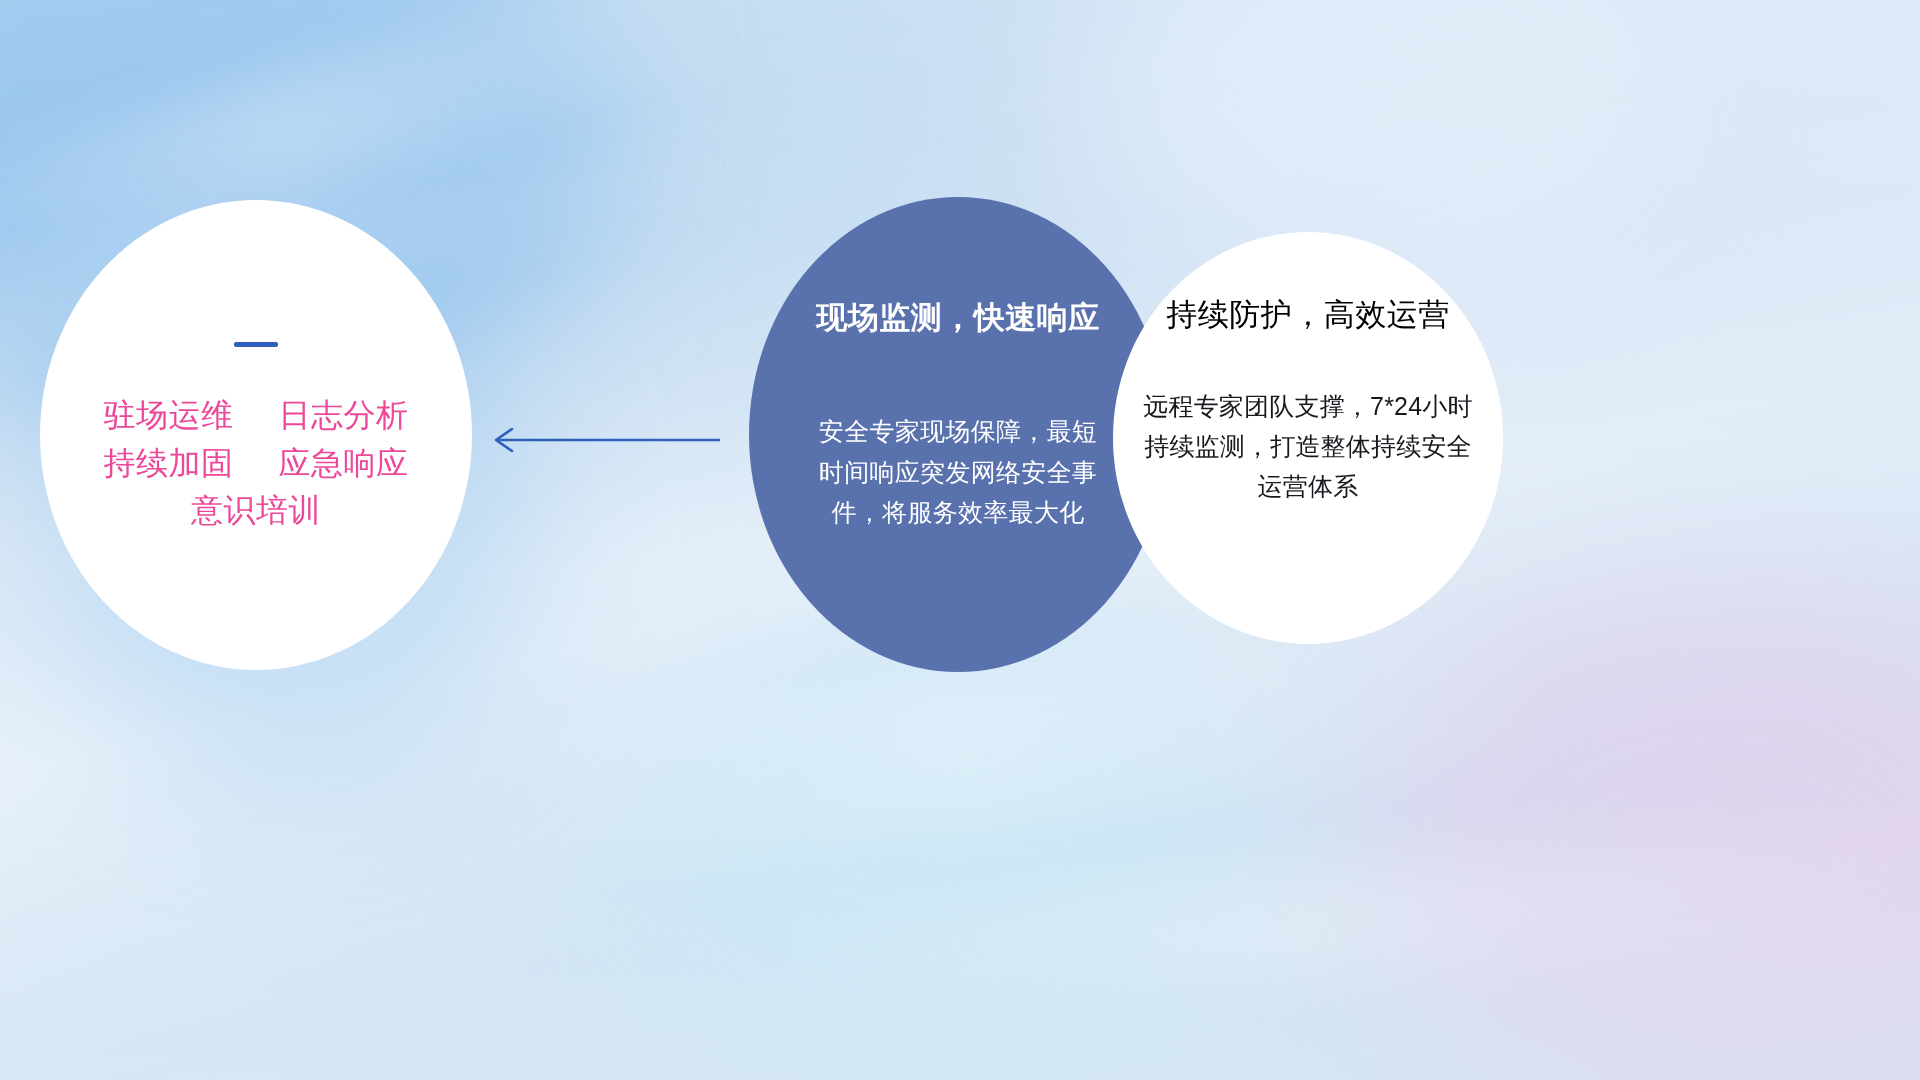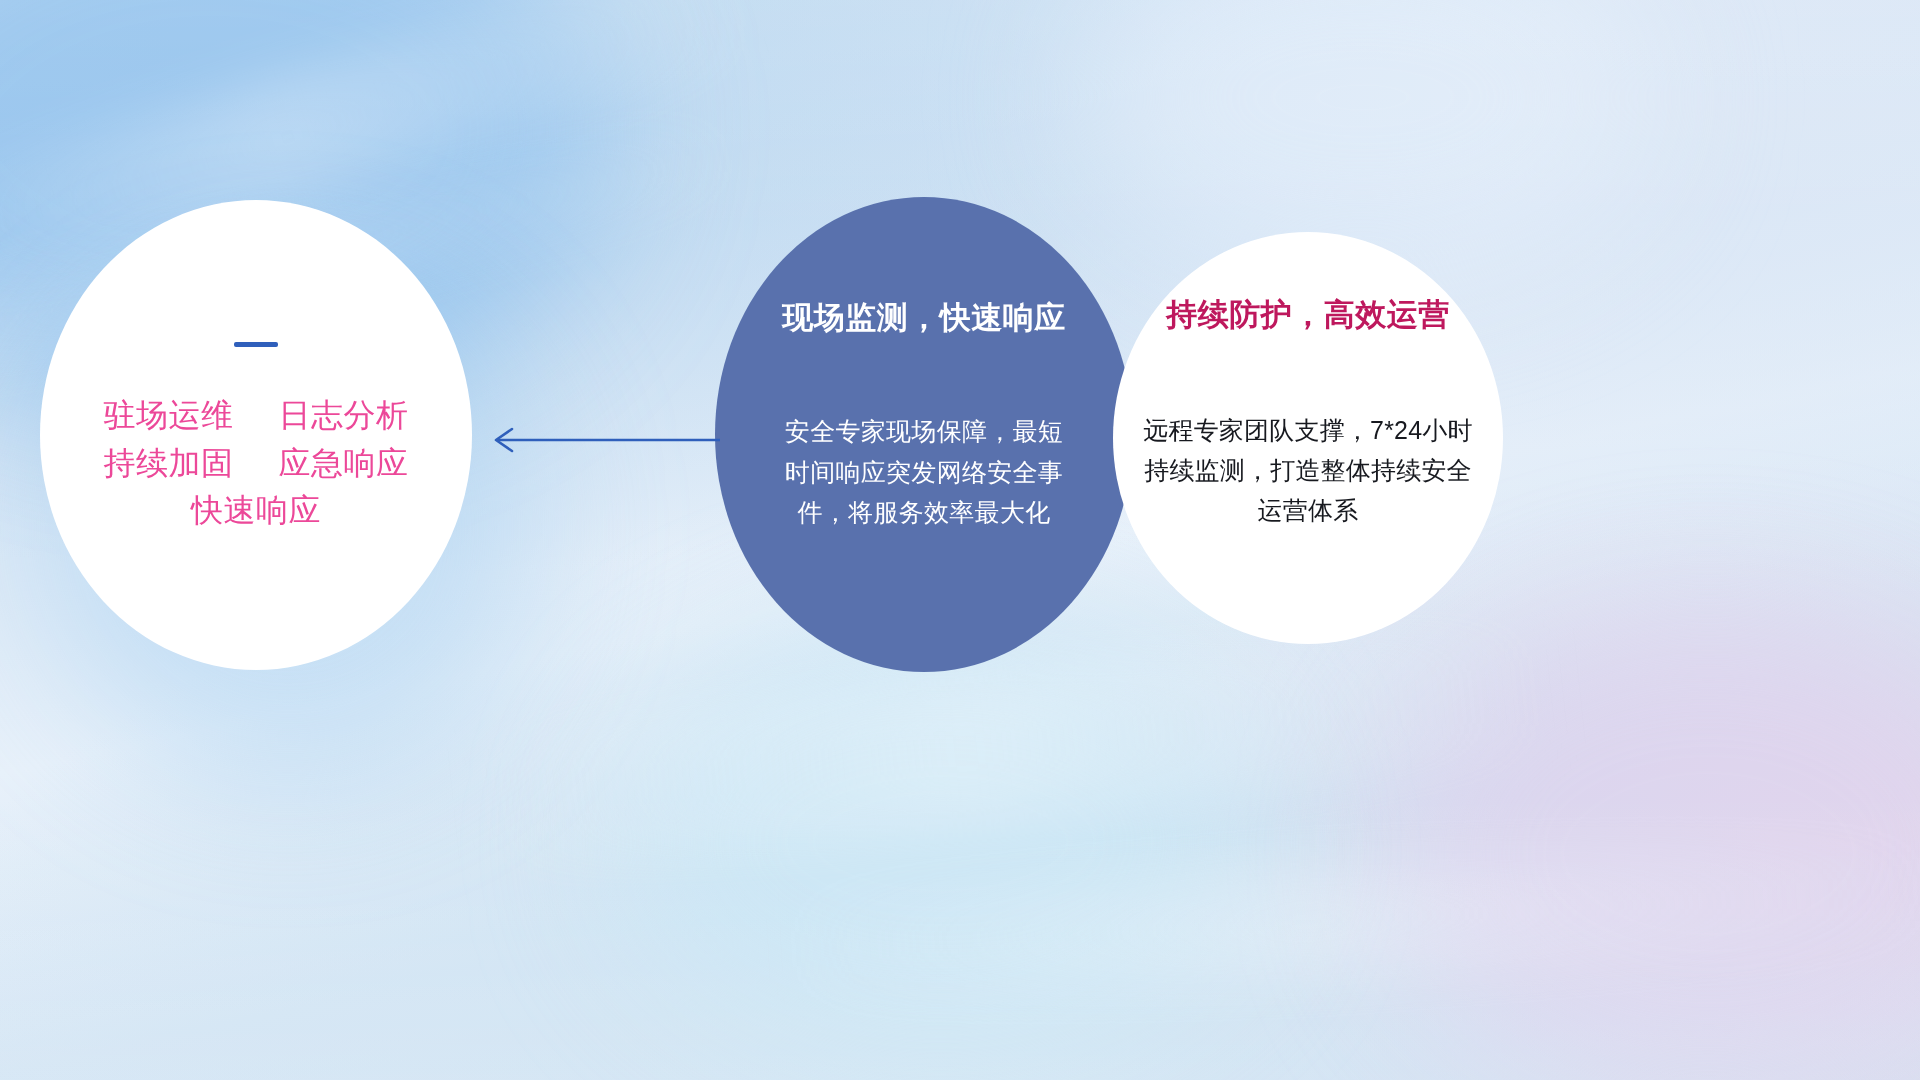--- a/index.html
+++ b/index.html
@@ -60,21 +60,21 @@
   }
   #c-left .ln {
     font-size:32px; font-weight:normal; color:#ec4899; letter-spacing:.5px;
     line-height:1.05; white-space:nowrap;
   }
   #c-left .ln + .ln { margin-top:14px; }
   #c-left .gap { display:inline-block; width:26px; }
 
   
   #c-mid {
-    left:715px; top:197px; width:418px; height:475px;
+    left:749px; top:197px; width:418px; height:475px;
     background:#5971ad;
     display:flex; flex-direction:column; align-items:center;
     padding-top:100px;
     z-index:2;
   }
   #c-mid .ttl {
     font-size:31px; font-weight:bold; color:#ffffff; white-space:nowrap;
     letter-spacing:.5px;
   }
   #c-mid .body {
@@ -85,25 +85,25 @@
 
   
   #c-right {
     left:1113px; top:232px; width:390px; height:412px;
     background:#ffffff;
     display:flex; flex-direction:column; align-items:center;
     padding-top:62px;
     z-index:3;
   }
   #c-right .ttl {
-    font-size:31px; font-weight:bold; color:#be185d; white-space:nowrap;
+    font-size:31px; font-weight:normal; color:#000000; white-space:nowrap;
     letter-spacing:.5px;
   }
   #c-right .body {
-    margin-top:74px;
+    margin-top:50px;
     font-size:25px; color:#17191f; line-height:1.60; text-align:center;
     width:348px; letter-spacing:.2px;
   }
 
   
   #arrow { position:absolute; left:484px; top:418px; width:236px; height:44px; z-index:4; }
 </style>
 </head>
 <body>
 
@@ -132,21 +132,21 @@
       <span>日志分析</span>
     </div>
 
     <div class="ln">
       <span>持续加固</span>
       <span class="gap"></span>
       <span>应急响应</span>
     </div>
 
     <div class="ln">
-      <span>快速响应</span>
+      <span>意识培训</span>
     </div>
   </div>
 
   <svg id="arrow" viewBox="0 0 236 44">
     <line x1="236" y1="22" x2="14" y2="22" stroke="#2f5fbb" stroke-width="2.6"></line>
     <polyline points="28,11 12,22 28,33" fill="none" stroke="#2f5fbb" stroke-width="2.6" stroke-linecap="round" stroke-linejoin="round"></polyline>
   </svg>
 
   <div id="c-mid" class="circle">
     <div class="ttl">现场监测，快速响应</div>

